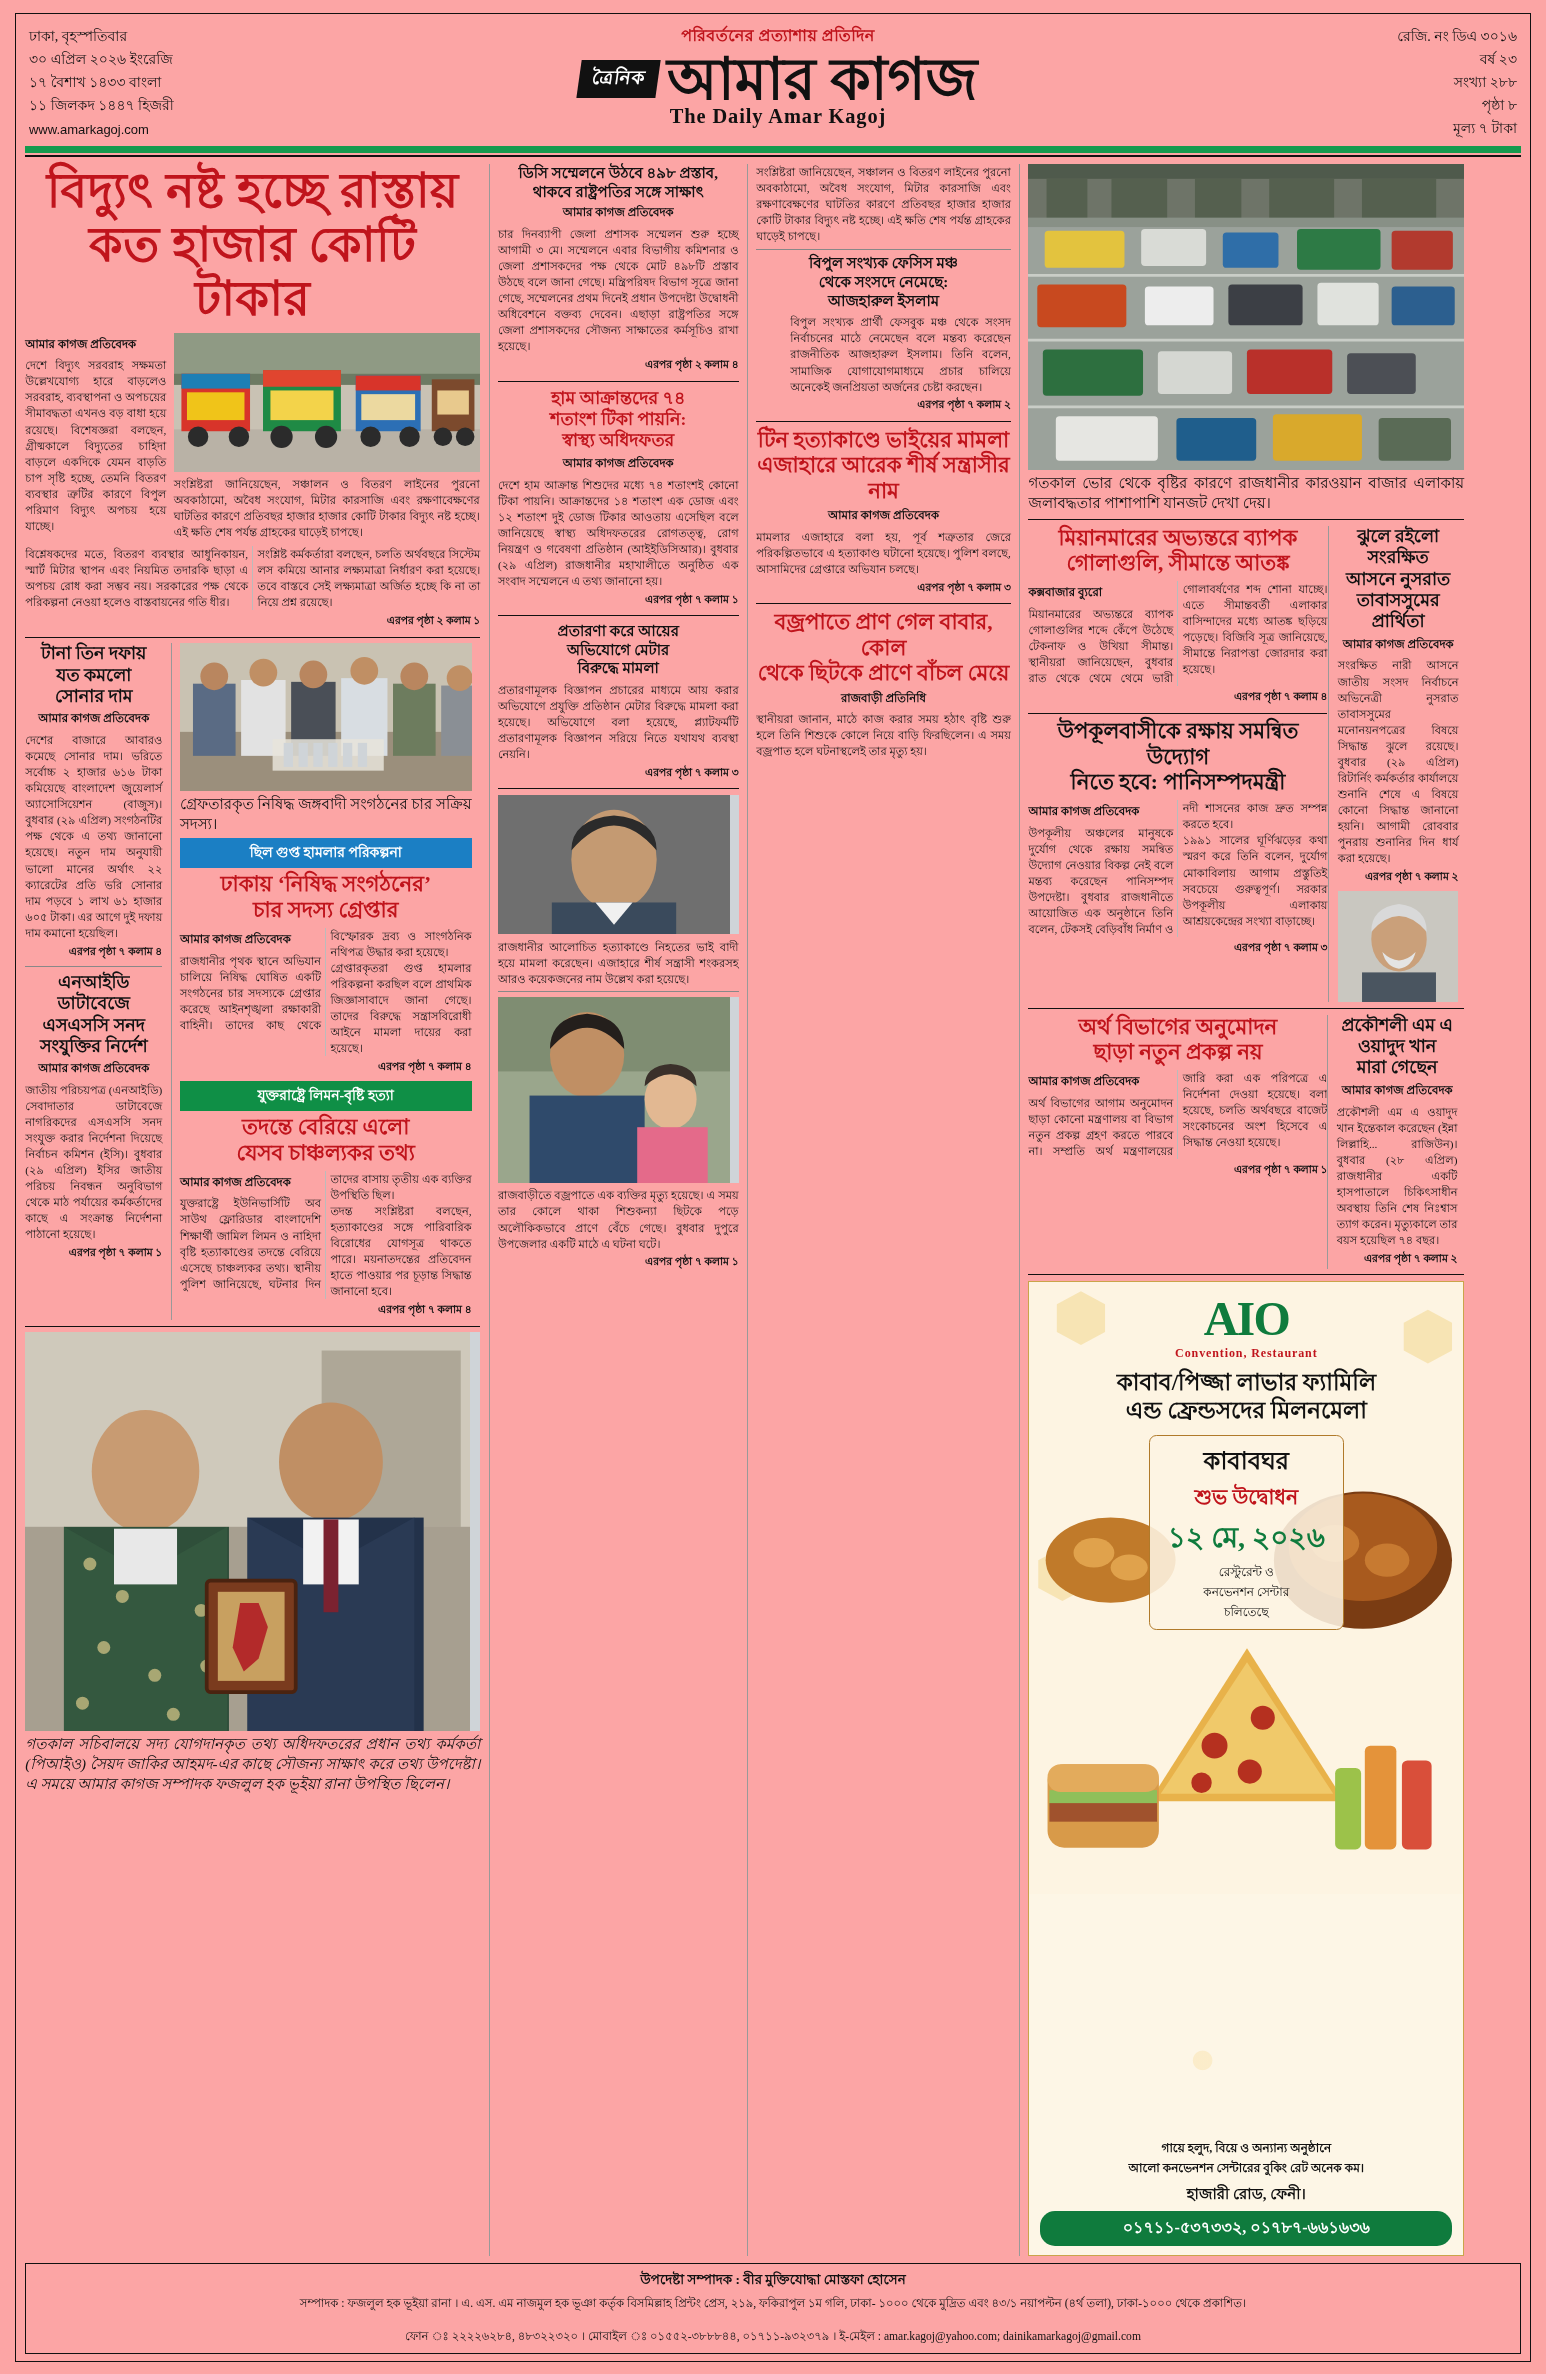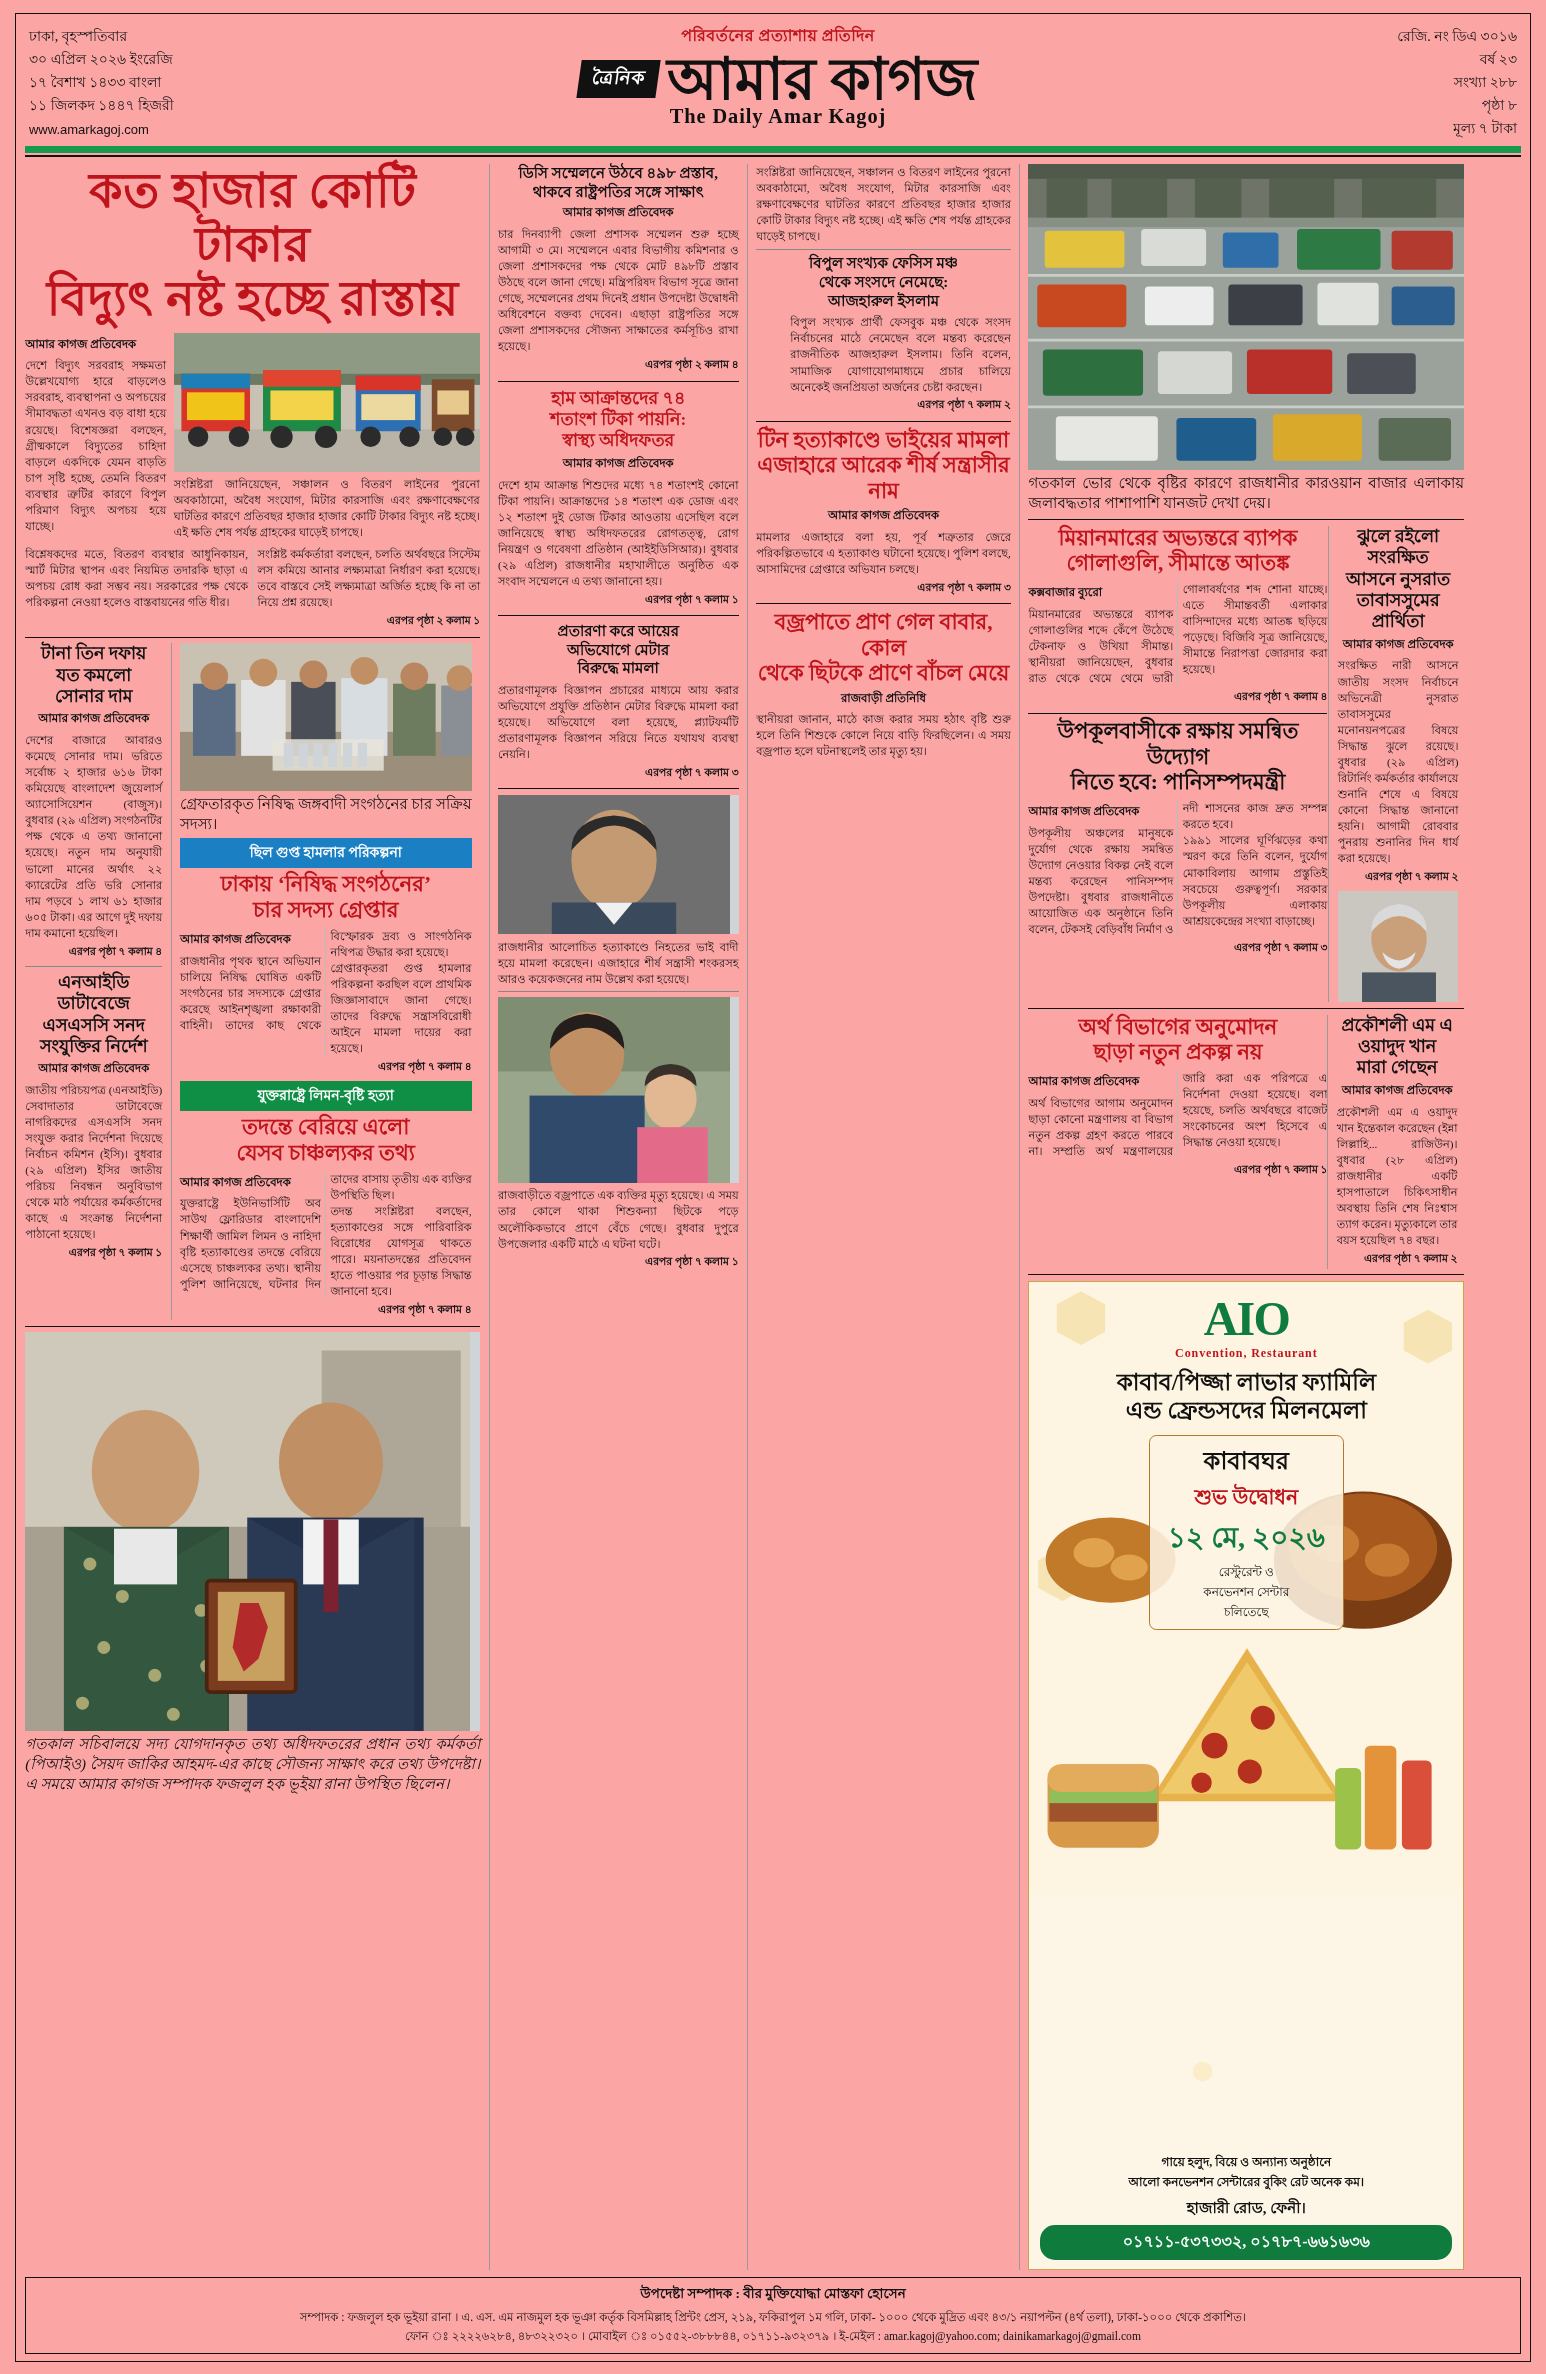--- a/index.html
+++ b/index.html
@@ -71,21 +71,21 @@
   .colB { width:250px; display:flex; flex-direction:column; padding-left:8.3px; }
   .colC { width:264px; display:flex; flex-direction:column; padding-left:8.3px; }
   .colD { width:445px; display:flex; flex-direction:column; padding-left:8.3px; }
 
   .twocol { column-count:2; column-gap:9.3px; column-rule:0.9px solid #bbb; }
 
   
   .footer { border:1.9px solid #111; margin-top:7.4px; padding:5.6px 9.3px; text-align:center; }
   .footer .l1 { font-size:13.4px; font-weight:bold; margin-bottom:2.8px;}
   .footer .l2 { font-size:11.6px; line-height:1.5; }
-  .footer .l3 { font-size:11.6px; margin-top:2px; }
+  .footer .l3 { font-size:11.6px; margin-top:16px; }
 
   
   .ad {
     position:relative; overflow:hidden; border:0.9px solid #caa44a;
     background:#fdf6e6;
   }
   .ad-title { font-size:48px; font-weight:bold; color:#0f7b3d; text-align:center; letter-spacing:-1.9px;}
   .ad-sub { font-size:12px; font-weight:bold; color:#c0141c; text-align:center; letter-spacing:0.9px;}
   .ad-line { font-size:23px; font-weight:bold; color:#111; text-align:center; line-height:1.25;}
   .ad-phone { background:#0f7b3d; color:#fff; border-radius:15px; text-align:center; font-size:16px; font-weight:bold; padding:3.7px 7.4px;}
@@ -131,22 +131,22 @@
   </div>
 
   <div class="rule-thick"></div>
   <div class="rule-thin"></div>
 
   <div class="content">
 
     <div class="colA">
 
       <div>
+        <div class="hdl-xxl">বিদ্যুৎ নষ্ট হচ্ছে রাস্তায়</div>
         <div class="hdl-xxl">কত হাজার কোটি টাকার</div>
-        <div class="hdl-xxl">বিদ্যুৎ নষ্ট হচ্ছে রাস্তায়</div>
 
         <div style="display:flex; gap:7.4px; margin-top:7.4px;">
           <div style="width:141px;">
             <div class="byline" style="text-align:left">আমার কাগজ প্রতিবেদক</div>
             <div class="body-txt">দেশে বিদ্যুৎ সরবরাহ সক্ষমতা উল্লেখযোগ্য হারে বাড়লেও সরবরাহ, ব্যবস্থাপনা ও অপচয়ের সীমাবদ্ধতা এখনও বড় বাধা হয়ে রয়েছে। বিশেষজ্ঞরা বলছেন, গ্রীষ্মকালে বিদ্যুতের চাহিদা বাড়লে একদিকে যেমন বাড়তি চাপ সৃষ্টি হচ্ছে, তেমনি বিতরণ ব্যবস্থার ত্রুটির কারণে বিপুল পরিমাণ বিদ্যুৎ অপচয় হয়ে যাচ্ছে।</div>
           </div>
           <div style="width:306px;">
             <div class="photo" style="height:139px;">
               <svg width="306" height="139" viewBox="0 0 330 150" preserveAspectRatio="none">
                 <rect width="330" height="150" fill="#c9c2b4"></rect>

